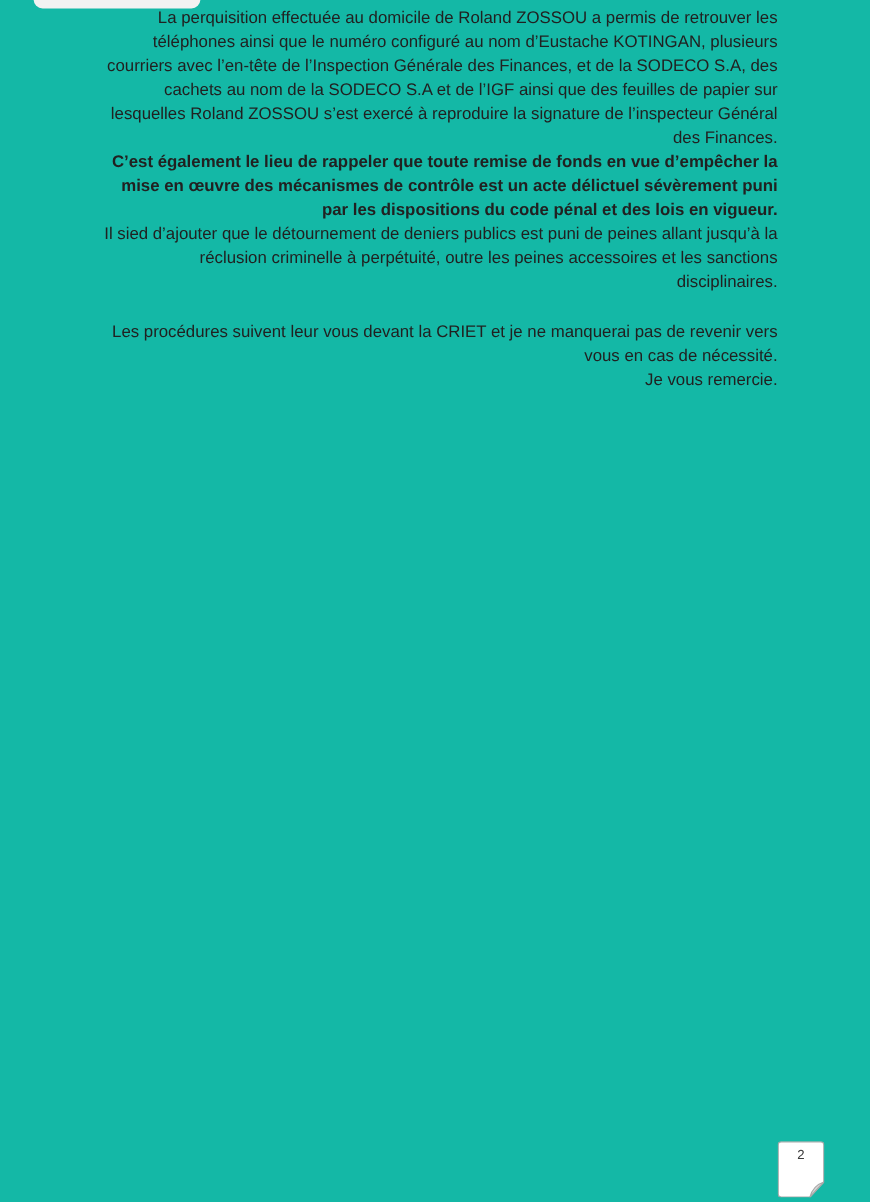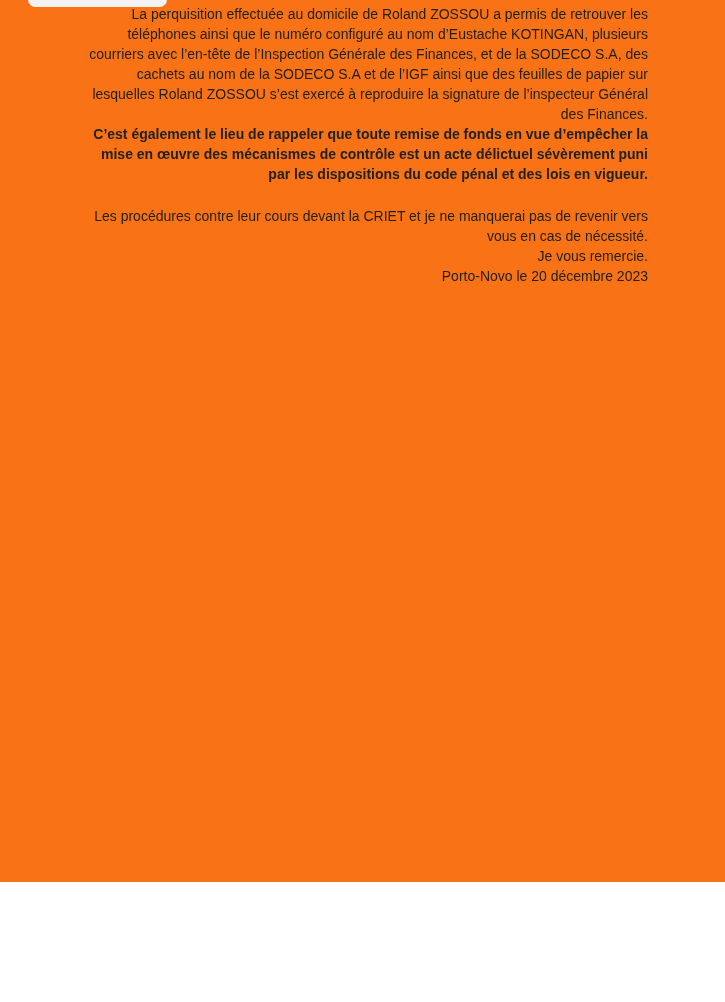--- a/index.html
+++ b/index.html
@@ -3,22 +3,22 @@
 <meta charset="utf-8">
 <style>
   html, body {
     margin: 0;
     padding: 0;
     background: #ffffff;
   }
   .page {
     position: relative;
     width: 725px;
-    height: 882px;
-    background: #f97316;
+    height: 1002px;
+    background: #14b8a6;
     overflow: hidden;
     font-family: "Liberation Sans", sans-serif;
   }
   .top-fragment {
     position: absolute;
     left: 28px;
     top: -8px;
     width: 139px;
     height: 15px;
     border-radius: 8px;
@@ -79,26 +79,26 @@
 
   <div class="top-fragment"></div>
 
   <div class="content">
     <p class="p-first">La perquisition effectuée au domicile de Roland ZOSSOU a permis de retrouver les téléphones ainsi que le numéro configuré au nom d’Eustache KOTINGAN, plusieurs courriers avec l’en-tête de l’Inspection Générale des Finances, et de la SODECO S.A, des cachets au nom de la SODECO S.A et de l’IGF ainsi que des feuilles de papier sur lesquelles Roland ZOSSOU s’est exercé à reproduire la signature de l’inspecteur Général des Finances.</p>
 
 
 
     <p class="p-nogap">C’est également le lieu de rappeler que toute remise de fonds en vue d’empêcher la mise en œuvre des mécanismes de contrôle est un acte délictuel sévèrement puni par les dispositions du code pénal et des lois en vigueur.</p>
 
+    <p class="p-gap">Il sied d’ajouter que le détournement de deniers publics est puni de peines allant jusqu’à la réclusion criminelle à perpétuité, outre les peines accessoires et les sanctions disciplinaires.</p>
 
-    <p class="p-gap" style="margin-top:22px;">Les procédures contre leur cours devant la CRIET et je ne manquerai pas de revenir vers vous en cas de nécessité.</p>
+    <p class="p-gap" style="margin-top:22px;">Les procédures suivent leur vous devant la CRIET et je ne manquerai pas de revenir vers vous en cas de nécessité.</p>
 
     <p class="p-gap single">Je vous remercie.</p>
 
-    <p class="p-gap single">Porto-Novo le 20 décembre 2023</p>
 
   </div>
 
   <div class="page-indicator">
     <span>
       <svg width="39" height="47" viewBox="0 0 39 47" xmlns="http://www.w3.org/2000/svg">
         <path d="M3 0.5 H36 Q38.5 0.5 38.5 3 V34 L27 46.5 H3 Q0.5 46.5 0.5 44 V3 Q0.5 0.5 3 0.5 Z" fill="#ffffff" stroke="#a9a9a9" stroke-width="1"></path>
         <path d="M27 46.5 L38.5 34 Q29.5 37 27 46.5 Z" fill="#d6d6d6" stroke="#a9a9a9" stroke-width="1" stroke-linejoin="round"></path>
       </svg>
     </span>

